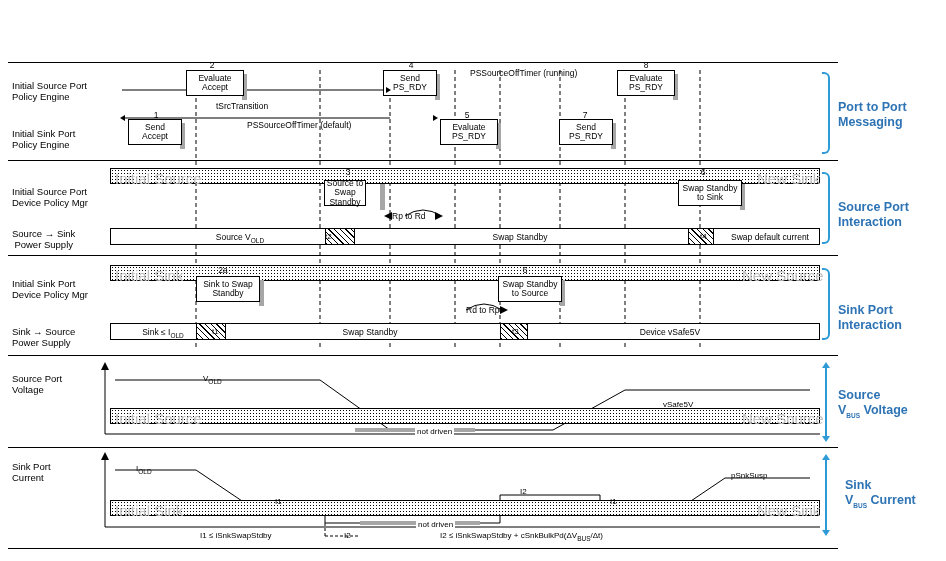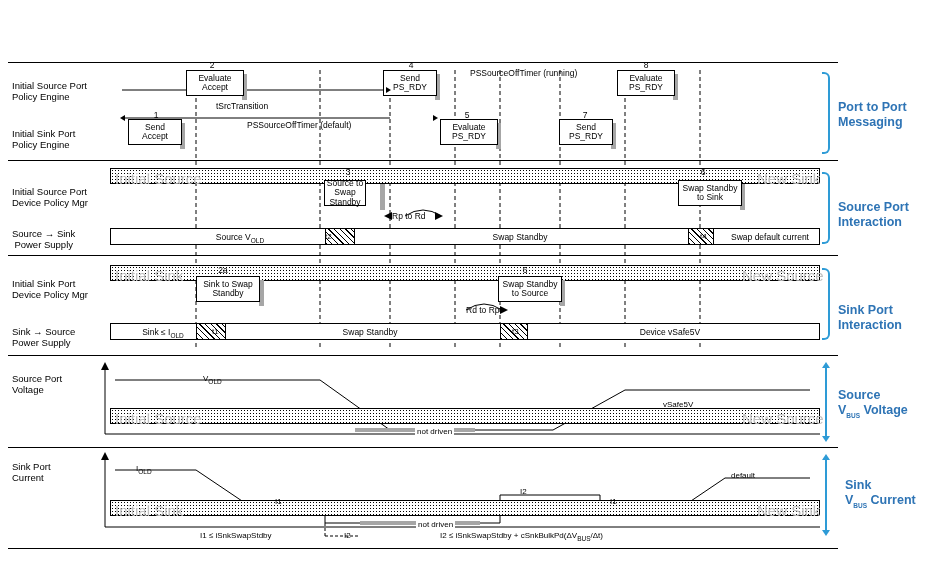--- a/index.html
+++ b/index.html
@@ -200,21 +200,21 @@
   <div class="tinytext" style="left:415px;top:427px;background:#fff;padding:0 2px;">not driven</div>
 
   <div class="dotband" style="left:110px;top:500px;width:710px;height:16px;"></div>
   <div class="bandtext" style="left:115px;top:502px;">Initial Sink</div>
   <div class="bandtext" style="left:757px;top:502px;">New Sink</div>
 
   <div class="tinytext" style="left:136px;top:464px;">I<span class="sub">OLD</span></div>
   <div class="tinytext" style="left:275px;top:497px;">I1</div>
   <div class="tinytext" style="left:520px;top:487px;">I2</div>
   <div class="tinytext" style="left:610px;top:497px;">I1</div>
-  <div class="tinytext" style="left:731px;top:471px;">default</div>
+  <div class="tinytext" style="left:731px;top:471px;">pSnkSusp</div>
   <div class="notdriven" style="left:360px;top:521px;width:120px;"></div>
   <div class="tinytext" style="left:416px;top:520px;background:#fff;padding:0 2px;">not driven</div>
 
   <div class="tinytext" style="left:200px;top:531px;">I1 ≤ iSnkSwapStdby</div>
   <div class="tinytext" style="left:344px;top:531px;">I2</div>
   <div class="tinytext" style="left:440px;top:531px;">I2 ≤ iSnkSwapStdby + cSnkBulkPd(ΔV<span class="sub">BUS</span>/Δt)</div>
 
   <div class="bracket" style="left:822px;top:72px;width:8px;height:82px;border-radius:0 6px 6px 0;"></div>
   <div class="grouplabel" style="left:838px;top:100px;width:104px;">Port to Port<br>Messaging</div>
 

